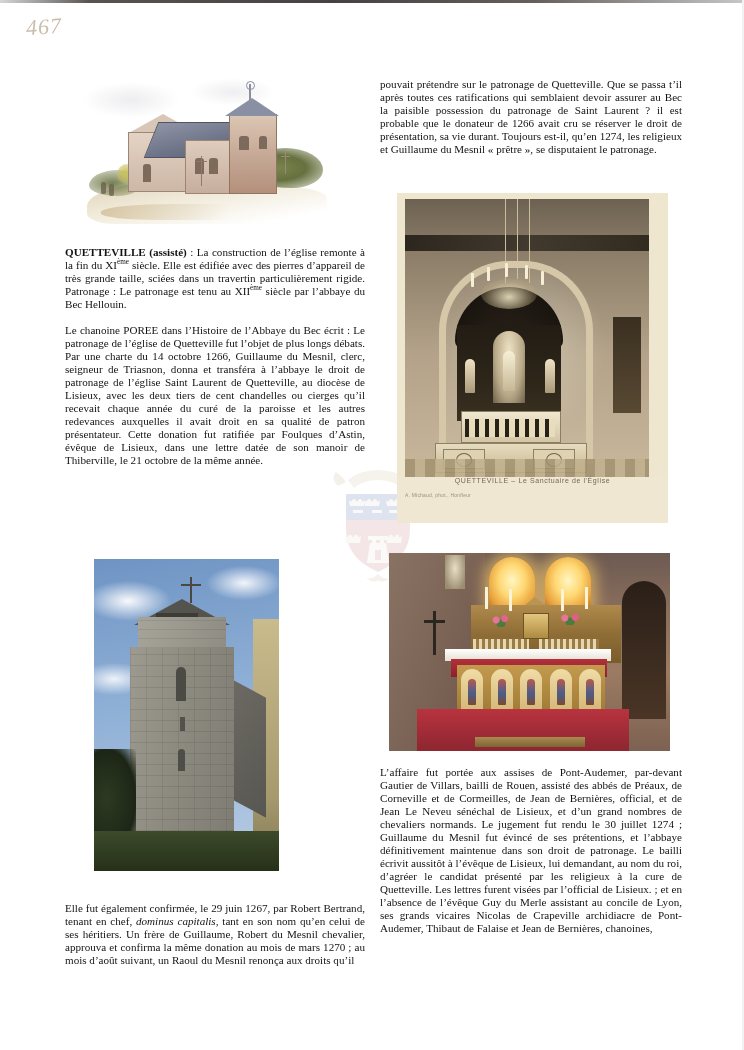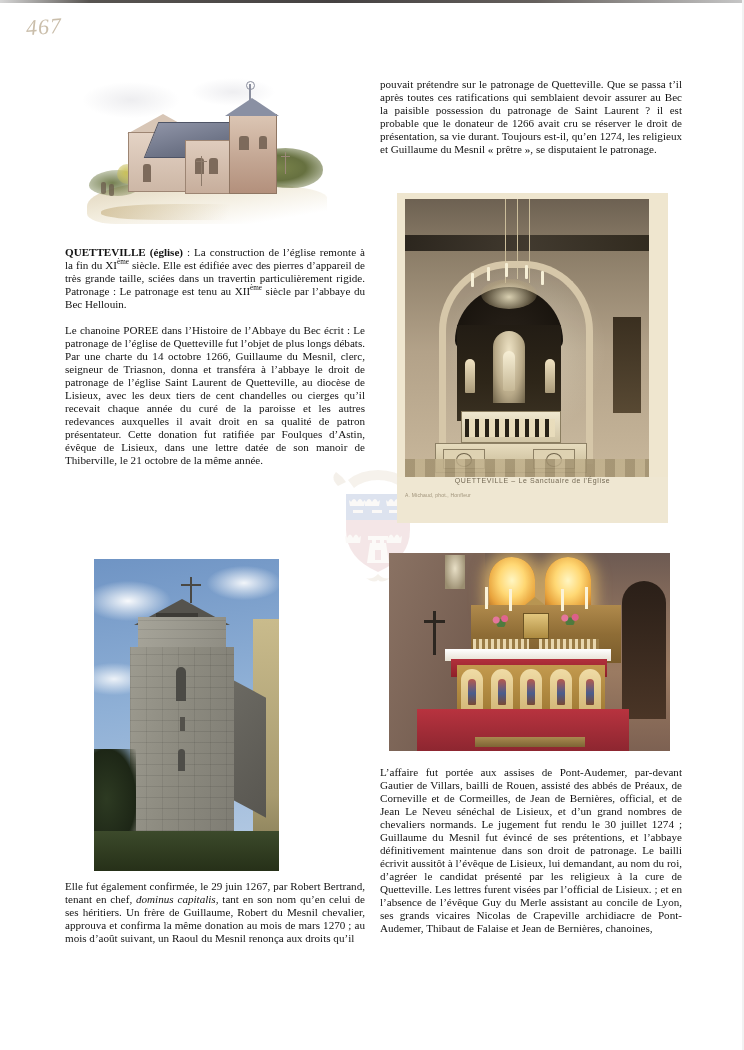--- a/index.html
+++ b/index.html
@@ -499,21 +499,21 @@
       <div class="wc-win" style="left:176px;top:58px;width:8px;height:13px;"></div>
       <div class="wc-win" style="left:112px;top:80px;width:9px;height:16px;"></div>
       <div class="wc-win" style="left:126px;top:80px;width:9px;height:16px;"></div>
       <div class="wc-win" style="left:60px;top:86px;width:8px;height:18px;"></div>
       <div class="wc-cross"></div>
       <div class="wc-cross2"></div>
       <div class="wc-fig" style="left:18px;top:104px;"></div>
       <div class="wc-fig" style="left:26px;top:106px;"></div>
     </div>
 
-    <p class="body"><span class="sc-title">QUETTEVILLE (église)</span> : La construction de l’église remonte à la fin du XI<sup class="ord">ème</sup> siècle. Elle est édifiée avec des pierres d’appareil de très grande taille, sciées dans un travertin particulièrement rigide. Patronage : Le patronage est tenu au XII<sup class="ord">ème</sup> siècle par l’abbaye du Bec Hellouin.</p>
+    <p class="body"><span class="sc-title">QUETTEVILLE (assisté)</span> : La construction de l’église remonte à la fin du XI<sup class="ord">ème</sup> siècle. Elle est édifiée avec des pierres d’appareil de très grande taille, sciées dans un travertin particulièrement rigide. Patronage : Le patronage est tenu au XII<sup class="ord">ème</sup> siècle par l’abbaye du Bec Hellouin.</p>
 
     <p class="body">Le chanoine POREE dans l’Histoire de l’Abbaye du Bec écrit : Le patronage de l’église de Quetteville fut l’objet de plus longs débats. Par une charte du 14 octobre 1266, Guillaume du Mesnil, clerc, seigneur de Triasnon, donna et transféra à l’abbaye le droit de patronage de l’église Saint Laurent de Quetteville, au diocèse de Lisieux, avec les deux tiers de cent chandelles ou cierges qu’il recevait chaque année du curé de la paroisse et les autres redevances auxquelles il avait droit en sa qualité de patron présentateur. Cette donation fut ratifiée par Foulques d’Astin, évêque de Lisieux, dans une lettre datée de son manoir de Thiberville, le 21 octobre de la même année.</p>
   </div>
 
   <div class="photo" id="photo-tower">
     <div class="photo-inner">
       <div class="tw-sky"></div>
       <div class="tw-right-wall"></div>
       <div class="tw-nave-roof"></div>
       <div class="tw-roof"></div>
@@ -522,21 +522,21 @@
       <div class="tw-upper"></div>
       <div class="tw-body"></div>
       <div class="tw-lancet"></div>
       <div class="tw-slit"></div>
       <div class="tw-lancet2"></div>
       <div class="tw-shrub"></div>
       <div class="tw-grass"></div>
     </div>
   </div>
 
-  <div style="position:absolute; left:65px; top:880px; width:300px;">
+  <div style="position:absolute; left:65px; top:902px; width:300px;">
     <p class="body tight"><span>Elle fut également confirmée, le 29 juin 1267, par Robert Bertrand, tenant en chef, <span class="ital">dominus capitalis</span>, tant en son nom qu’en celui de ses héritiers. Un frère de Guillaume, Robert du Mesnil chevalier, approuva et confirma la même donation au mois de mars 1270 ; au mois d’août suivant, un Raoul du Mesnil renonça aux droits qu’il</span></p>
   </div>
 
   <div class="col-right">
     <p class="body">pouvait prétendre sur le patronage de Quetteville. Que se passa t’il après toutes ces ratifications qui semblaient devoir assurer au Bec la paisible possession du patronage de Saint Laurent ? il est probable que le donateur de 1266 avait cru se réserver le droit de présentation, sa vie durant. Toujours est-il, qu’en 1274, les religieux et Guillaume du Mesnil « prêtre », se disputaient le patronage.</p>
   </div>
 
   <div class="photo" id="photo-postcard">
     <div class="pc-photo">
       <div class="pc-darkband"></div>

